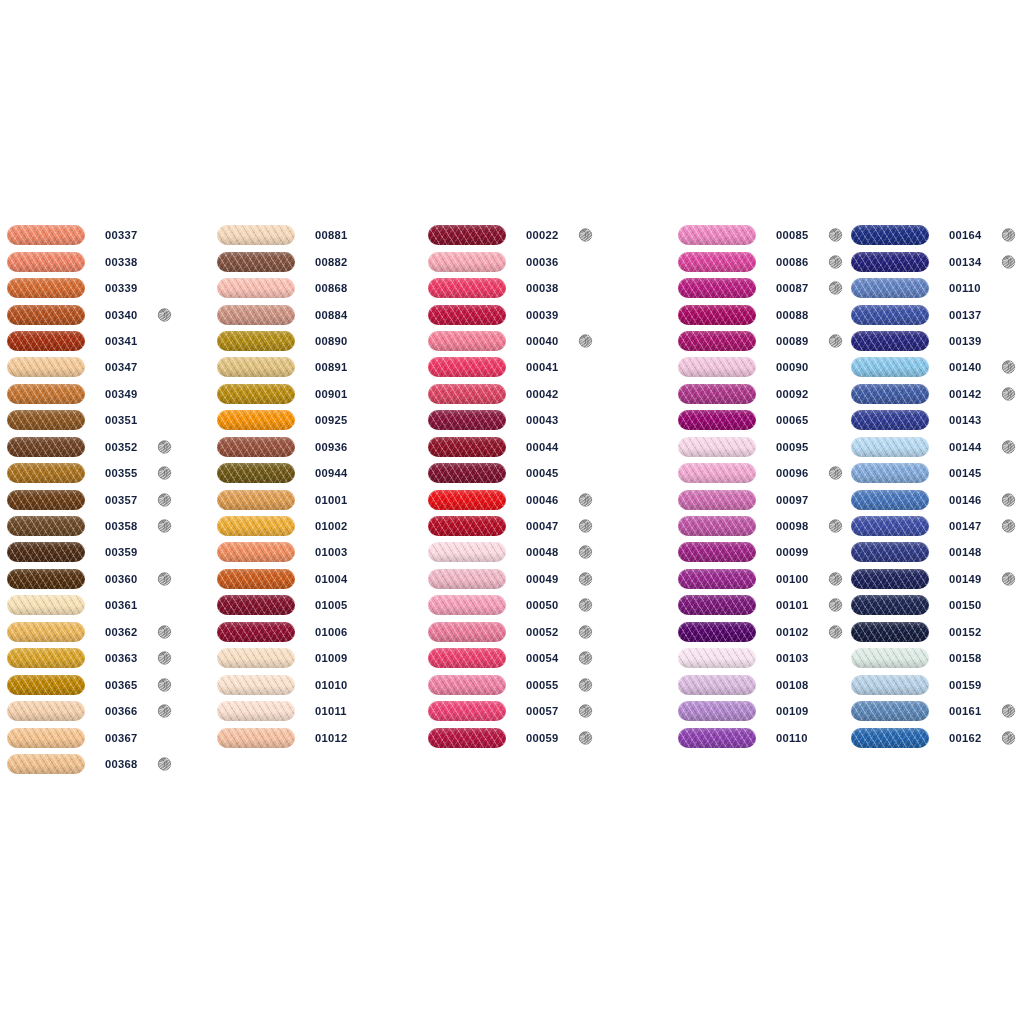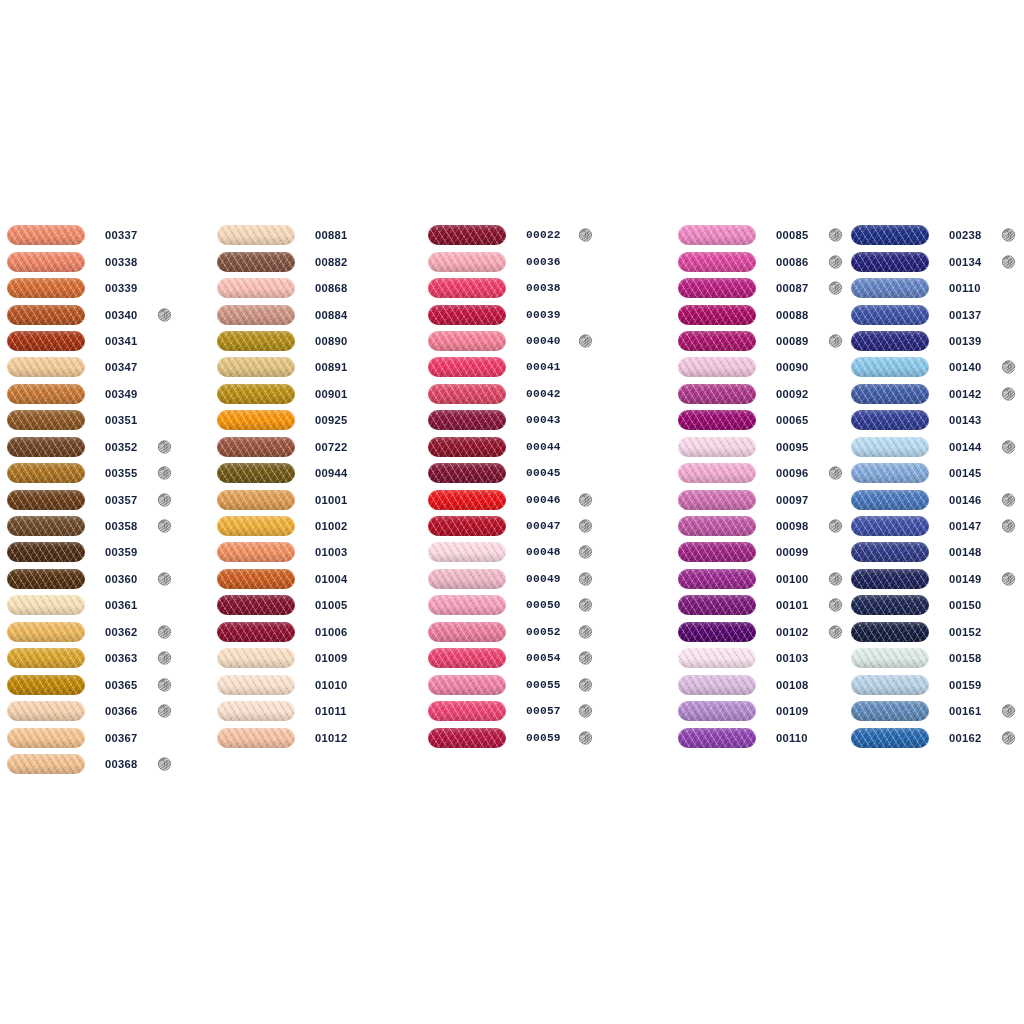--- a/index.html
+++ b/index.html
@@ -111,21 +111,21 @@
     top: 50%;
     transform: translateY(-50%);
     width: 15px;
     height: 15px;
     display: block;
   }
 
   
   #column-1 { left: 7px; }
   #column-2 { left: 217px; }
-  #column-3 { left: 428px; font-family: Liberation Mono, monospace; }
+  #column-3 { left: 428px; }
   #column-4 { left: 678px; }
   #column-5 { left: 851px; }
 </style>
 </head>
 <body>
 
 <div id="chart-sheet">
   <div class="column" id="column-1">
       <div class="swatch-row">
         <div class="swatch" style="background-color: rgb(239, 135, 103);"></div>
@@ -394,21 +394,21 @@
       <div class="swatch-row">
         <div class="swatch" style="background-color: rgb(184, 139, 15);"></div>
         <span class="swatch-code">00901</span>
       </div>
       <div class="swatch-row">
         <div class="swatch" style="background-color: rgb(247, 145, 6);"></div>
         <span class="swatch-code">00925</span>
       </div>
       <div class="swatch-row">
         <div class="swatch" style="background-color: rgb(150, 80, 59);"></div>
-        <span class="swatch-code">00722</span>
+        <span class="swatch-code">00936</span>
       </div>
       <div class="swatch-row">
         <div class="swatch" style="background-color: rgb(110, 87, 21);"></div>
         <span class="swatch-code">00944</span>
       </div>
       <div class="swatch-row">
         <div class="swatch" style="background-color: rgb(220, 154, 78);"></div>
         <span class="swatch-code">01001</span>
       </div>
       <div class="swatch-row">
@@ -902,21 +902,21 @@
         <span class="swatch-code">00109</span>
       </div>
       <div class="swatch-row">
         <div class="swatch" style="background-color: rgb(139, 63, 174);"></div>
         <span class="swatch-code">00110</span>
       </div>
     </div>
   <div class="column" id="column-5">
       <div class="swatch-row">
         <div class="swatch" style="background-color: rgb(28, 47, 132);"></div>
-        <span class="swatch-code">00238</span>
+        <span class="swatch-code">00164</span>
         <span class="yarn-ball-icon"><svg viewBox="0 0 16 16" width="15" height="15" aria-hidden="true">
             <circle cx="8" cy="8" r="6.6" fill="#9a9a9a" stroke="#6f6f6f" stroke-width="0.9"></circle>
             <g stroke="#f0f0f0" stroke-width="0.85" fill="none" stroke-linecap="round">
               <path d="M2.4 9.6 C5 8.2 8 6.2 10.2 2.2"></path>
               <path d="M2.1 7.0 C5.2 6.4 9.2 4.4 12.4 2.6"></path>
               <path d="M3.0 12.0 C6.0 10.6 9.6 8.0 13.3 4.6"></path>
               <path d="M5.2 13.6 C8.0 12.2 11.4 9.6 14.1 6.9"></path>
               <path d="M8.4 14.4 C10.6 13.2 13.0 11.4 14.5 9.6"></path>
             </g>
             <g stroke="#5d5d5d" stroke-width="0.7" fill="none" stroke-linecap="round">

